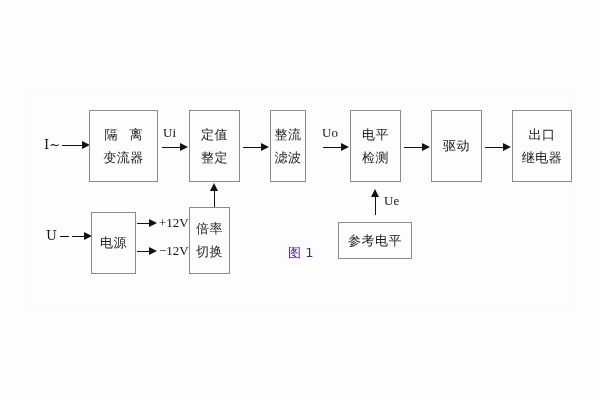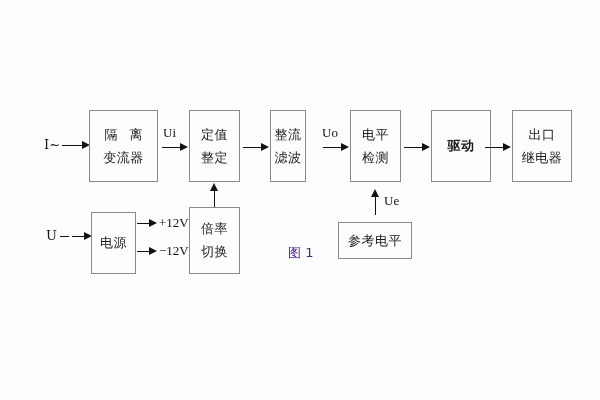--- a/index.html
+++ b/index.html
@@ -136,21 +136,21 @@
   <div class="arrow-r" style="left:341px; top:142.5px;"></div>
 
   <div class="box" style="left:350px; top:110px; width:51px; height:72px;">
     <span class="ln">电平</span>
     <span class="ln">检测</span>
   </div>
 
   <div class="hline" style="left:404px; top:147px; width:20px;"></div>
   <div class="arrow-r" style="left:422px; top:142.5px;"></div>
 
-  <div class="box single" style="left:431px; top:110px; width:60px; height:72px;font-weight:bold;">
+  <div class="box single" style="left:431px; top:110px; width:51px; height:72px;">
     <span class="ln">驱动</span>
   </div>
 
   <div class="hline" style="left:485px; top:147px; width:20px;"></div>
   <div class="arrow-r" style="left:503px; top:142.5px;"></div>
 
   <div class="box" style="left:512px; top:110px; width:60px; height:72px;">
     <span class="ln">出口</span>
     <span class="ln">继电器</span>
   </div>
@@ -165,21 +165,21 @@
   </div>
 
   <div class="hline" style="left:137px; top:223px; width:14px;"></div>
   <div class="arrow-r" style="left:149px; top:218.5px;"></div>
   <div class="lbl vlt" style="left:159px; top:216px;">+12V</div>
 
   <div class="hline" style="left:137px; top:251px; width:14px;"></div>
   <div class="arrow-r" style="left:149px; top:246.5px;"></div>
   <div class="lbl vlt" style="left:159px; top:244px;">−12V</div>
 
-  <div class="box" style="left:189px; top:207px; width:51px; height:67px;">
+  <div class="box" style="left:189px; top:207px; width:41px; height:67px;">
     <span class="ln">倍率</span>
     <span class="ln">切换</span>
   </div>
 
   <div class="vline" style="left:214px; top:190px; height:17px;"></div>
   <div class="arrow-u" style="left:209.5px; top:183px;"></div>
 
   <div class="caption" style="left:288px; top:246px;">图 1</div>
 
   <div class="vline" style="left:375px; top:196px; height:19px;"></div>

